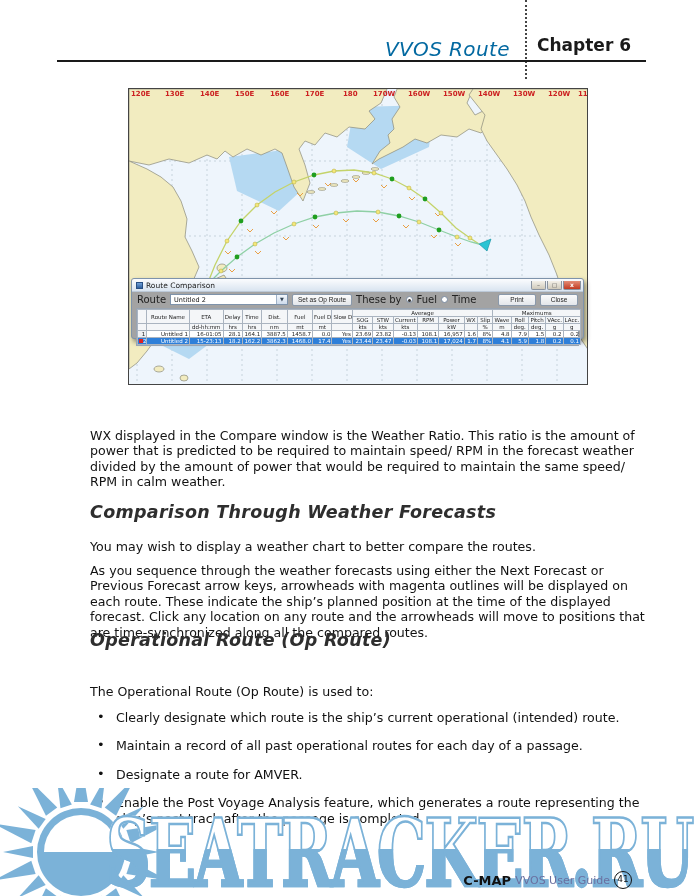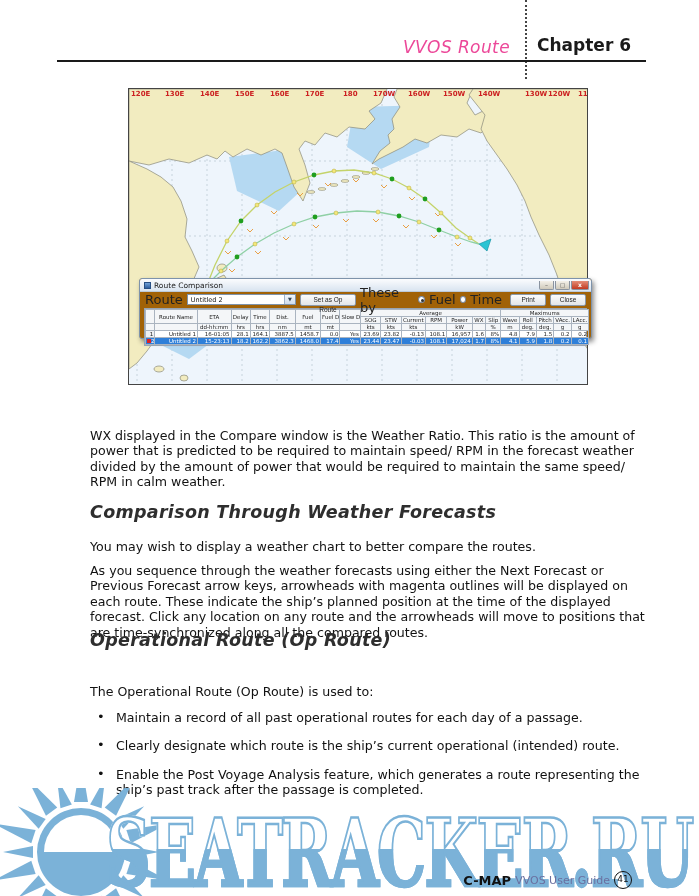--- a/index.html
+++ b/index.html
@@ -1,41 +1,41 @@
 <!DOCTYPE html>
 <html><head>
 <meta charset="utf-8">
 <style>
   * { margin:0; padding:0; box-sizing:border-box; }
   html,body { width:699px; height:896px; }
   body { background:#fff; font-family:"DejaVu Sans", sans-serif; color:#111; position:relative; overflow:hidden; }
 
   
   .hdr-vline { position:absolute; left:525px; top:0; height:79px; width:0; border-left:2px dotted #444; }
-  .hdr-section { position:absolute; right:189px; top:37px; font-style:italic; font-size:17px; color:#ec4899; letter-spacing:.4px; }
+  .hdr-section { position:absolute; right:189px; top:37px; font-style:italic; font-size:20px; color:#0369a1; letter-spacing:.4px; }
   .hdr-chapter { position:absolute; left:537px; top:35px; font-weight:bold; font-size:17px; color:#1a1a1a; }
   .hdr-rule { position:absolute; left:57px; top:60px; width:589px; height:0; border-top:2px solid #1a1a1a; }
 
   
   .map-fig { position:absolute; left:128px; top:88px; width:460px; height:297px; border:1px solid #444; background:#eef5fc; overflow:hidden;text-align:center; }
   .map-fig svg { position:absolute; left:0; top:0; }
   .lon { position:absolute; top:1px; font-size:7px; font-weight:bold; color:#c22; font-family:"DejaVu Sans",sans-serif; }
 
   
-  .dlg { position:absolute; left:131px; top:278px; width:453px; height:61px; background:#a16207;
-         border:1px solid #7e93ab; border-radius:3px; box-shadow:2px 3px 5px rgba(0,0,0,.45); font-size:7px; z-index:10;margin-left:8px; }
+  .dlg { position:absolute; left:131px; top:278px; width:453px; height:61px; background:#a3a3a3;
+         border:1px solid #7e93ab; border-radius:3px; box-shadow:2px 3px 5px rgba(0,0,0,.45); font-size:7px; z-index:10; }
   .dlg-titlebar { height:13px; display:flex; align-items:center; padding:0 2px 0 4px;
          background:linear-gradient(#fbfcfe,#d9e4f0); border-bottom:1px solid #bcc9d8; border-radius:2px 2px 0 0; }
   .dlg-appicon { width:7px; height:7px; background:linear-gradient(#6fa0d8,#2f5f9e); border:1px solid #274f84; margin-right:3px; }
   .dlg-title { font-size:7.5px; color:#222; flex:1; }
   .winbtn { width:15px; height:9px; border:1px solid #8a93a0; border-top:none; border-radius:0 0 2px 2px;
          background:linear-gradient(#f4f1ea,#cfc9ba); margin-left:1px; font-size:6px; line-height:8px; text-align:center; color:#555; }
   .winbtn.close { background:linear-gradient(#e48d76,#c23b22); color:#fff; width:18px; font-weight:bold; }
   .dlg-controls { height:15px; display:flex; align-items:center; gap:4px; padding:0 5px; }
-  .dlg-label { font-size:13px; color:#222; }
+  .dlg-label { font-size:10px; color:#222; }
   .dlg-select { width:118px; height:11px; background:#fff; border:1px solid #7e93ab; display:flex; align-items:center; justify-content:space-between; padding-left:3px; font-size:6.5px; }
   .dd-arrow { width:11px; height:9px; background:linear-gradient(#f2f6fb,#cfdcec); border-left:1px solid #9fb2c8; font-size:5px; line-height:9px; text-align:center; color:#345; }
   .dlg-btn { height:12px; border:1px solid #8a99ab; border-radius:2px; background:linear-gradient(#fbfbfb,#e3e6ea); padding:0 5px; font-size:6.5px; line-height:10px; color:#222; }
   .radio { width:7px; height:7px; border-radius:50%; border:1px solid #7a8aa0; background:#fff; position:relative; }
   .radio.sel::after { content:""; position:absolute; left:1.5px; top:1.5px; width:3px; height:3px; border-radius:50%; background:#333; }
   .spacer { flex:1; }
   .dlg-tablewrap { margin:1px 4px; border:1px solid #98a4b2; background:#fff; }
   table.cmp { border-collapse:collapse; width:444px; table-layout:fixed; font-size:5.5px; }
   table.cmp th, table.cmp td { border:1px solid #aab4c0; padding:0 1px; height:7px; line-height:6px; overflow:hidden; white-space:nowrap; }
   table.cmp th { font-weight:normal; background:#f4f6f8; text-align:center; color:#222; }
@@ -197,21 +197,21 @@
     <span class="lon" style="left:36px">130E</span>
     <span class="lon" style="left:71px">140E</span>
     <span class="lon" style="left:106px">150E</span>
     <span class="lon" style="left:141px">160E</span>
     <span class="lon" style="left:176px">170E</span>
     <span class="lon" style="left:214px">180</span>
     <span class="lon" style="left:244px">170W</span>
     <span class="lon" style="left:279px">160W</span>
     <span class="lon" style="left:314px">150W</span>
     <span class="lon" style="left:349px">140W</span>
-    <span class="lon" style="left:396px">130W</span>
+    <span class="lon" style="left:384px">130W</span>
     <span class="lon" style="left:419px">120W</span>
     <span class="lon" style="left:449px">110W</span>
   </div>
 
   <div class="dlg">
     <div class="dlg-titlebar">
       <span class="dlg-appicon"></span>
       <span class="dlg-title">Route Comparison</span>
       <span class="winbtn">–</span>
       <span class="winbtn">▢</span>
@@ -360,22 +360,23 @@
     </div>
   </div>
 
   <p class="para" style="top:428px">WX displayed in the Compare window is the Weather Ratio. This ratio is the amount of power that is predicted to be required to maintain speed/ RPM in the forecast weather divided by the amount of power that would be required to maintain the same speed/ RPM in calm weather.</p>
   <h2 class="h2" style="top:502px">Comparison Through Weather Forecasts</h2>
   <p class="para" style="top:539px">You may wish to display a weather chart to better compare the routes.</p>
   <p class="para" style="top:563px">As you sequence through the weather forecasts using either the Next Forecast or Previous Forecast arrow keys, arrowheads with magenta outlines will be displayed on each route. These indicate the ship’s planned position at the time of the displayed forecast. Click any location on any route and the arrowheads will move to positions that are time-synchronized along all the compared routes.</p>
   <h2 class="h2" style="top:630px">Operational Route (Op Route)</h2>
   <p class="para" style="top:684px">The Operational Route (Op Route) is used to:</p>
   <ul class="bullets" style="top:710px">
+    <li>Clearly designate which route is the ship’s current operational (intended) route.</li>
     <li>Maintain a record of all past operational routes for each day of a passage.</li>
-    <li>Clearly designate which route is the ship’s current operational (intended) route.</li>
+    <li>Designate a route for AMVER.</li>
     <li>Enable the Post Voyage Analysis feature, which generates a route representing the ship’s past track after the passage is completed.</li>
   </ul>
 
   <div class="footer">
     <span class="brand">C-MAP</span>
     <span class="guide">VVOS User Guide</span>
     <span class="pagenum">41</span>
   </div>
 
   <svg class="wm wm-sun" width="200" height="120" viewBox="0 0 200 120">

